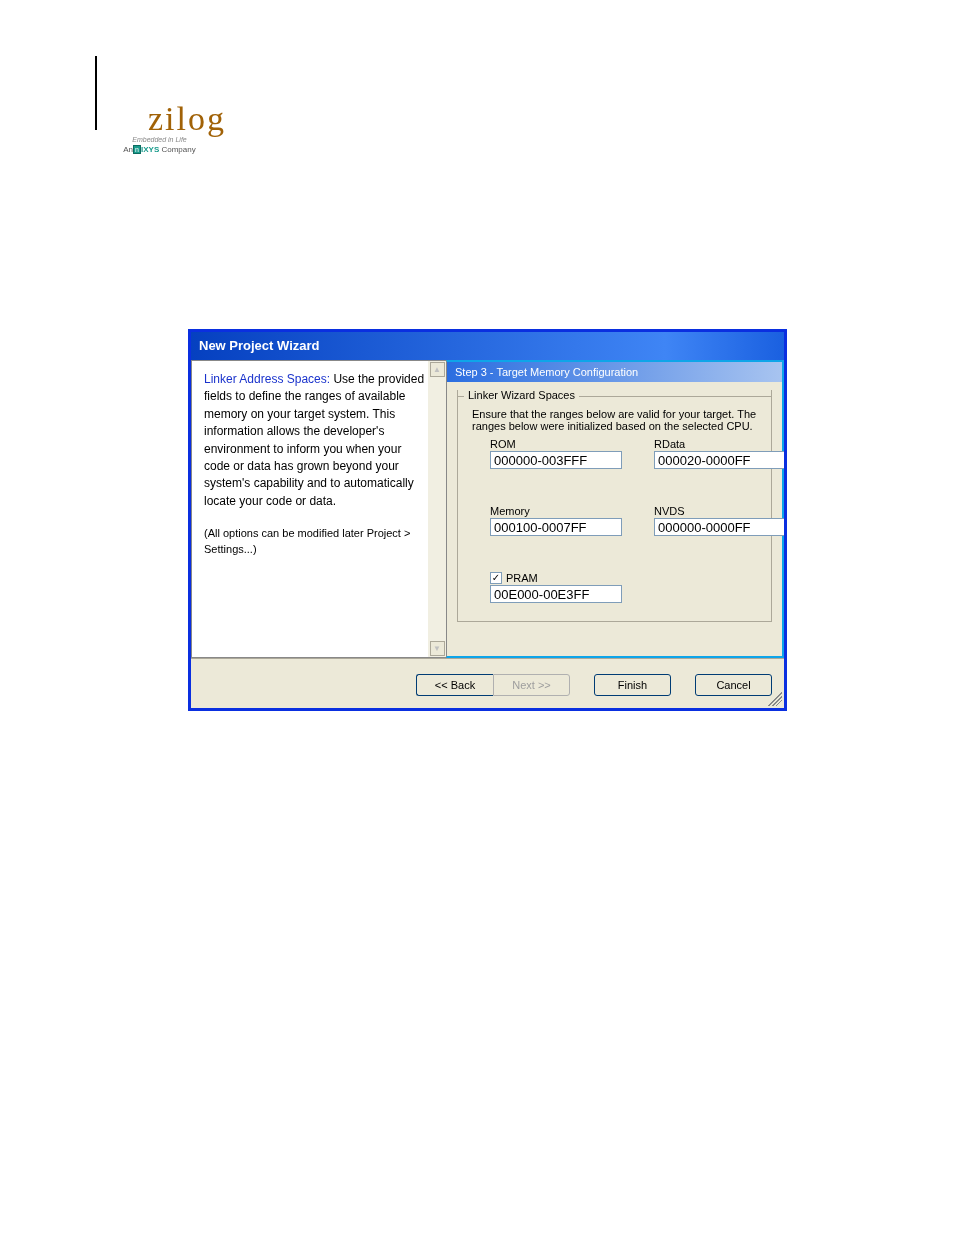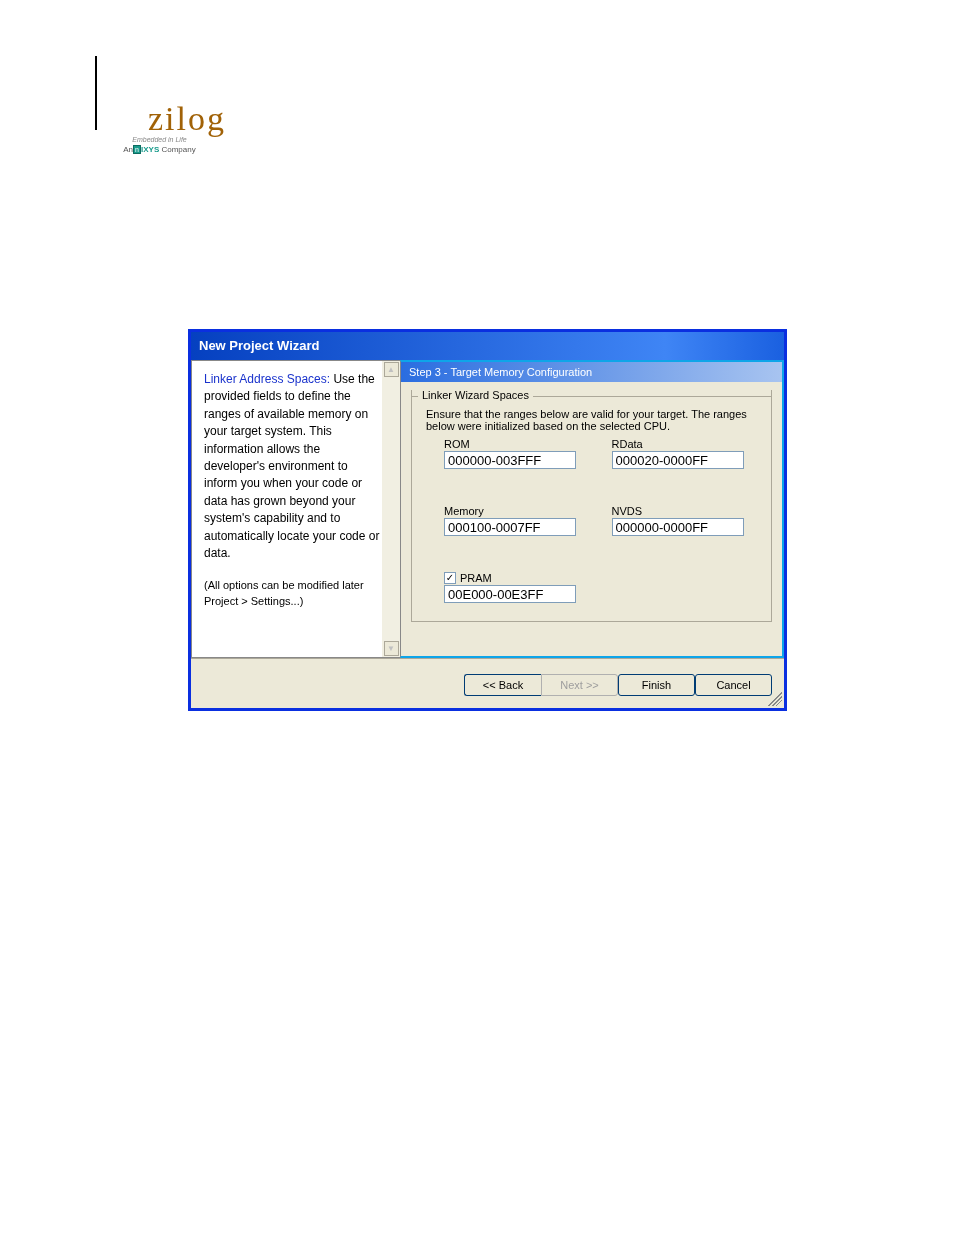--- a/index.html
+++ b/index.html
@@ -76,21 +76,21 @@
     font-size: 13px;
     font-weight: bold;
     line-height: 28px;
     padding-left: 8px;
   }
   .body-area {
     display: flex;
     height: 298px;
   }
   .left-pane {
-    width: 191px;
+    width: 237px;
     background: #fff;
     border: 1px solid #888;
     border-right: none;
     padding: 10px 0 10px 12px;
     font-size: 12px;
     color: #000;
     line-height: 1.45;
   }
   .left-pane .lead {
     color: #1a33cc;
@@ -205,21 +205,21 @@
     font-size: 10px;
     line-height: 10px;
   }
   .footer {
     height: 52px;
     border-top: 1px solid #aca899;
     display: flex;
     justify-content: flex-end;
     align-items: center;
     padding-right: 12px;
-    gap: 0;
+    gap: 24px;
     background: #ece9d8;
   }
   .btn {
     width: 77px;
     height: 22px;
     background: #ece9d8;
     border: 1px solid #003c74;
     border-radius: 3px;
     font-size: 11px;
     font-family: Tahoma, Arial, sans-serif;

